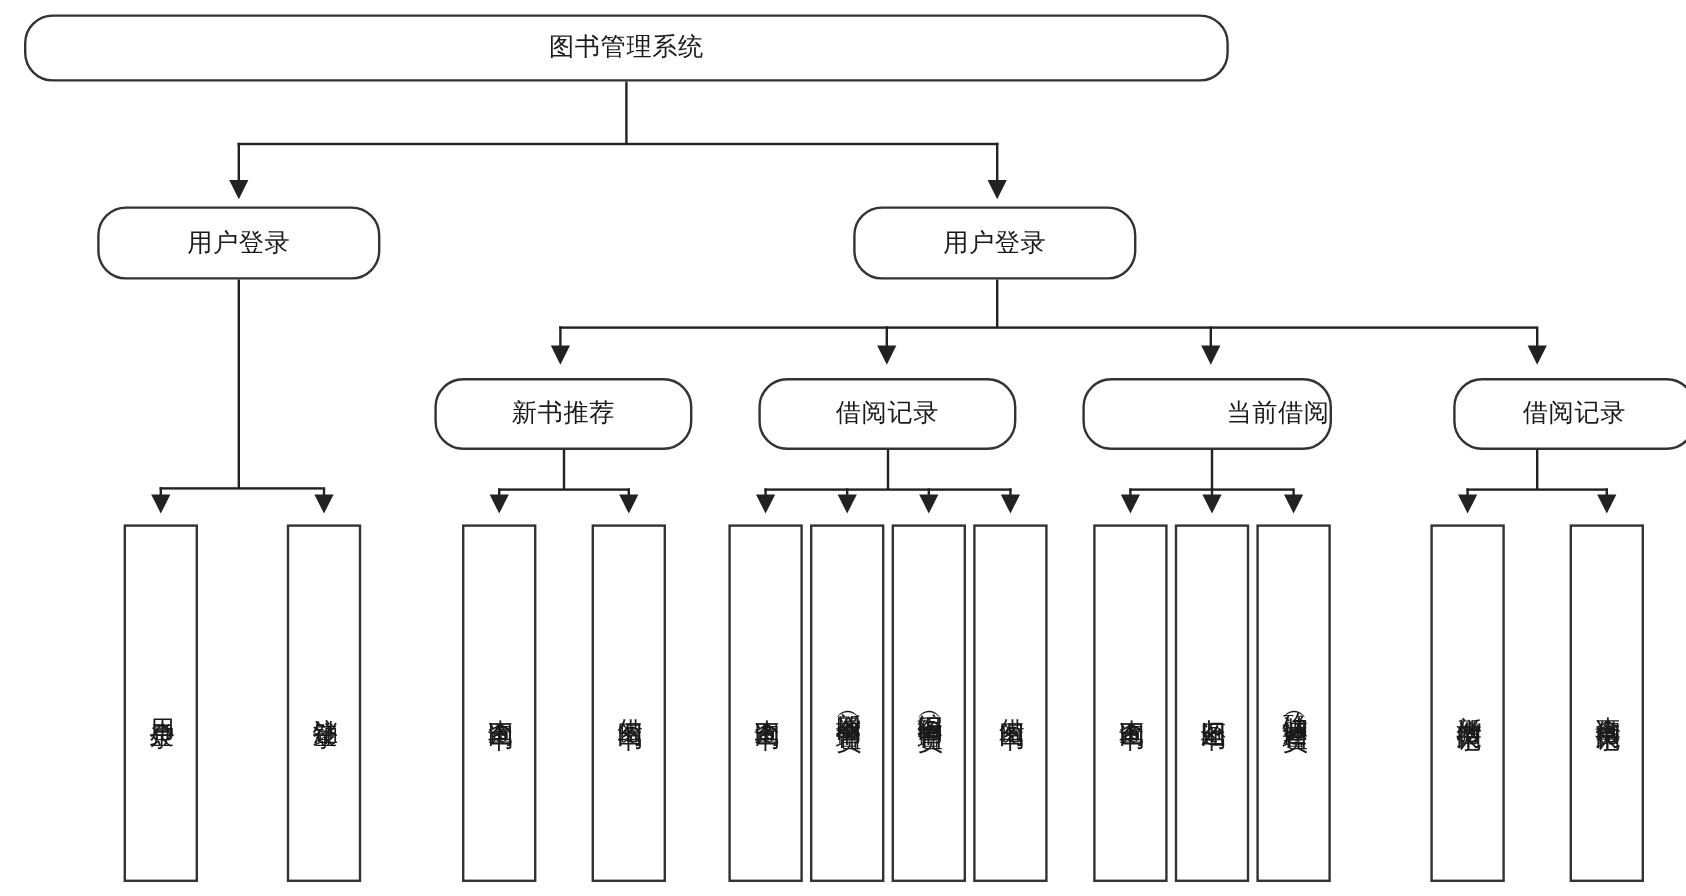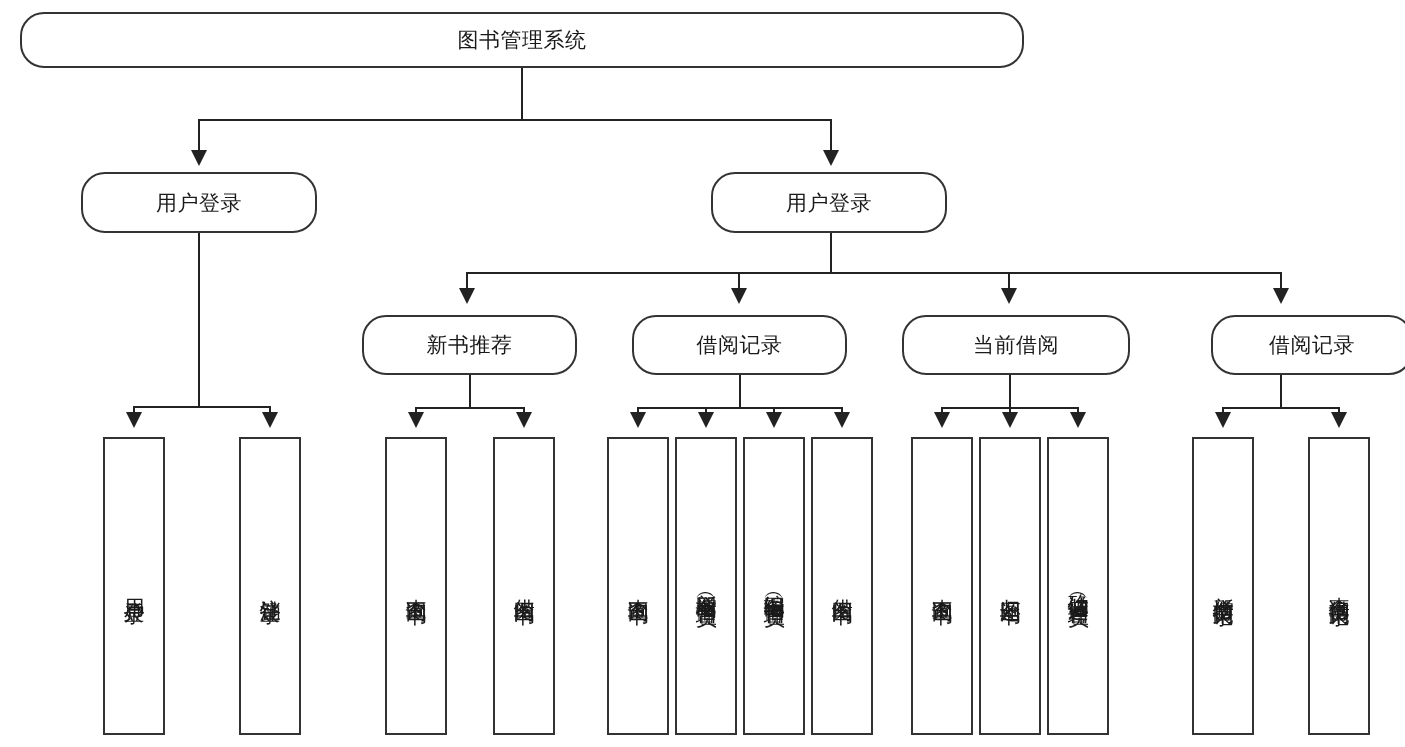--- a/index.html
+++ b/index.html
@@ -111,29 +111,29 @@
 
   <div class="edge v" style="left:738px; top:272px; height:18px;"></div>
   <div class="arrow" style="left:731px; top:288px;"></div>
 
   <div class="edge v" style="left:1008px; top:272px; height:18px;"></div>
   <div class="arrow" style="left:1001px; top:288px;"></div>
 
   <div class="edge v" style="left:1280px; top:272px; height:18px;"></div>
   <div class="arrow" style="left:1273px; top:288px;"></div>
 
-  <div class="node horiz" style="left:362px; top:315px; width:215px; height:60px;">
+  <div class="node horiz" style="left:362px; top:315px; width:215px; height:60px;font-family:Liberation Serif, serif;">
     <span>新书推荐</span>
   </div>
 
   <div class="node horiz" style="left:632px; top:315px; width:215px; height:60px;">
     <span>借阅记录</span>
   </div>
 
-  <div class="node horiz" style="left:902px; top:315px; width:228px; height:60px;">
+  <div class="node horiz" style="left:902px; top:315px; width:208px; height:60px;justify-content:flex-end;">
     <span>当前借阅</span>
   </div>
 
   <div class="node horiz" style="left:1211px; top:315px; width:202px; height:60px;">
     <span>借阅记录</span>
   </div>
 
   <div class="edge v" style="left:469px; top:375px; height:33px;"></div>
   <div class="edge h" style="left:415px; top:407px; width:110px;"></div>
   <div class="edge v" style="left:415px; top:407px; height:7px;"></div>

